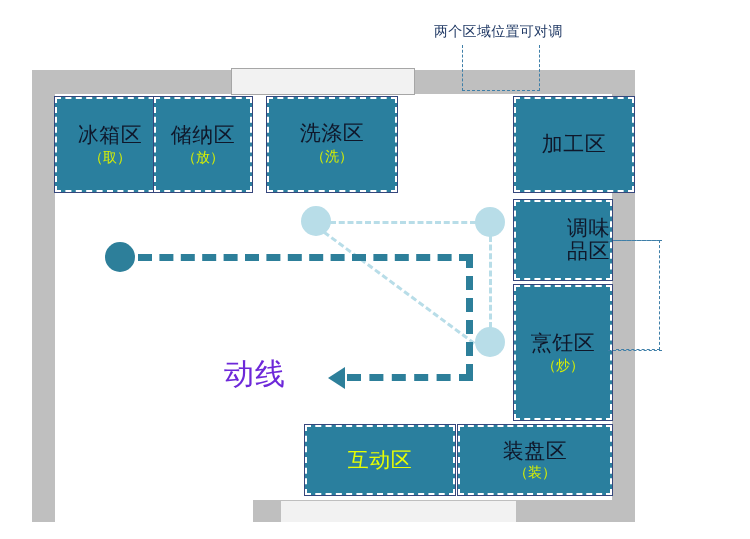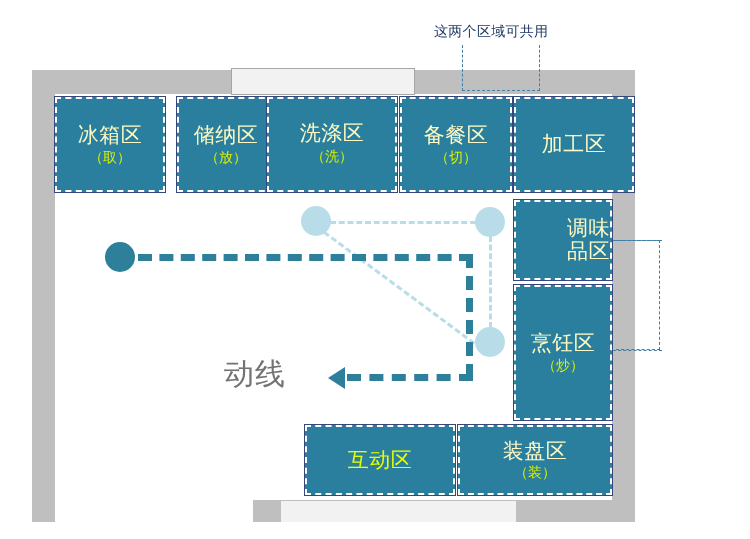--- a/index.html
+++ b/index.html
@@ -10,40 +10,40 @@
   
   .wall{position:absolute;background:#bfbfbf;}
   .opening{position:absolute;background:#f2f2f2;border:1px solid #a6a6a6;box-sizing:border-box;}
   .opening.nob{border:none;background:#f2f2f2;}
 
   
   .zone{position:absolute;box-sizing:border-box;background:#2a7f9e;
         border:2px dashed #ffffff;outline:1px solid #36477d;outline-offset:0px;
         display:flex;flex-direction:column;align-items:center;justify-content:center;
         line-height:1.08;}
-  .zone .zmain{color:#fef9c3;font-size:21px;letter-spacing:0.5px;white-space:pre-line;text-align:center;}
+  .zone .zmain{color:#0f172a;font-size:21px;letter-spacing:0.5px;white-space:pre-line;text-align:center;}
   .zone .zsub{color:#d9f000;font-size:14px;margin-top:3px;}
   .zone.accent .zmain{color:#e8ff00;}
 
   
   .flow-seg{position:absolute;background:transparent;}
   .flow-h{border-top:7px dashed #2d7f9a;}
   .flow-v{border-left:7px dashed #2d7f9a;}
   .dot-dark{position:absolute;width:30px;height:30px;border-radius:50%;background:#2d7f9a;}
   .arrow-left{position:absolute;width:0;height:0;
       border-top:11px solid transparent;border-bottom:11px solid transparent;
       border-right:17px solid #2d7f9a;}
 
   
   .dot-light{position:absolute;width:30px;height:30px;border-radius:50%;background:#b8dde8;}
   .lt-line{position:absolute;transform-origin:0 0;border-top:3px dashed #b8dde8;}
   .lt-v{position:absolute;border-left:3px dashed #b8dde8;}
 
   
-  .flow-label{position:absolute;color:#737373;font-size:30px;letter-spacing:1px;}
+  .flow-label{position:absolute;color:#6d28d9;font-size:30px;letter-spacing:1px;}
   .callout{position:absolute;box-sizing:border-box;border:1.5px dashed #3f7fa8;}
   .note{position:absolute;color:#1f3864;font-size:14px;line-height:1.32;letter-spacing:0.3px;}
   .note.vert{width:74px;}
   .lead{position:absolute;border-top:1.5px dashed #3f7fa8;}
 </style>
 </head>
 <body>
 
 <div id="stage">
 
@@ -54,34 +54,30 @@
 
   <div class="opening" style="left:231px;top:68px;width:184px;height:27px;"></div>
 
   <div class="opening nob" style="left:281px;top:501px;width:235px;height:21px;"></div>
 
   <div class="zone" style="left:55px;top:97px;width:110px;height:95px;">
     <div class="zmain">冰箱区</div>
     <div class="zsub">（取）</div>
   </div>
 
-  <div class="zone" style="left:177px;top:97px;width:98px;height:95px;font-family:Liberation Serif, serif;">
+  <div class="zone" style="left:154px;top:97px;width:98px;height:95px;font-family:Liberation Serif, serif;">
     <div class="zmain">储纳区</div>
     <div class="zsub">（放）</div>
   </div>
 
   <div class="zone" style="left:267px;top:97px;width:130px;height:95px;font-family:Liberation Mono, monospace;">
     <div class="zmain">洗涤区</div>
     <div class="zsub">（洗）</div>
   </div>
 
-  <div class="zone" style="left:400px;top:97px;width:112px;height:95px;">
-    <div class="zmain">备餐区</div>
-    <div class="zsub">（切）</div>
-  </div>
 
   <div class="zone" style="left:514px;top:97px;width:120px;height:95px;">
     <div class="zmain">加工区</div>
   </div>
 
   <div class="zone" style="left:514px;top:200px;width:98px;height:80px;align-items:flex-end;">
     <div class="zmain">调味
 品区</div>
   </div>
 
@@ -111,20 +107,20 @@
 
   <div class="dot-dark" style="left:105px;top:242px;"></div>
 
   <div class="flow-seg flow-h" style="left:138px;top:254px;width:335px;"></div>
   <div class="flow-seg flow-v" style="left:466px;top:254px;height:124px;"></div>
   <div class="flow-seg flow-h" style="left:347px;top:374px;width:126px;"></div>
   <div class="arrow-left" style="left:328px;top:367px;"></div>
 
   <div class="flow-label" style="left:224px;top:354px;">动线</div>
 
-  <div class="note" style="left:434px;top:22px;width:160px;">这两个区域可共用</div>
+  <div class="note" style="left:434px;top:22px;width:160px;">两个区域位置可对调</div>
   <div class="callout" style="left:462px;top:45px;width:78px;height:46px;border-top:none;"></div>
 
   <div class="callout" style="left:616px;top:240px;width:44px;height:110px;border-left:none;"></div>
   <div class="lead" style="left:608px;top:240px;width:54px;"></div>
   <div class="lead" style="left:608px;top:350px;width:54px;"></div>
 
 </div>
 
 </body></html>

